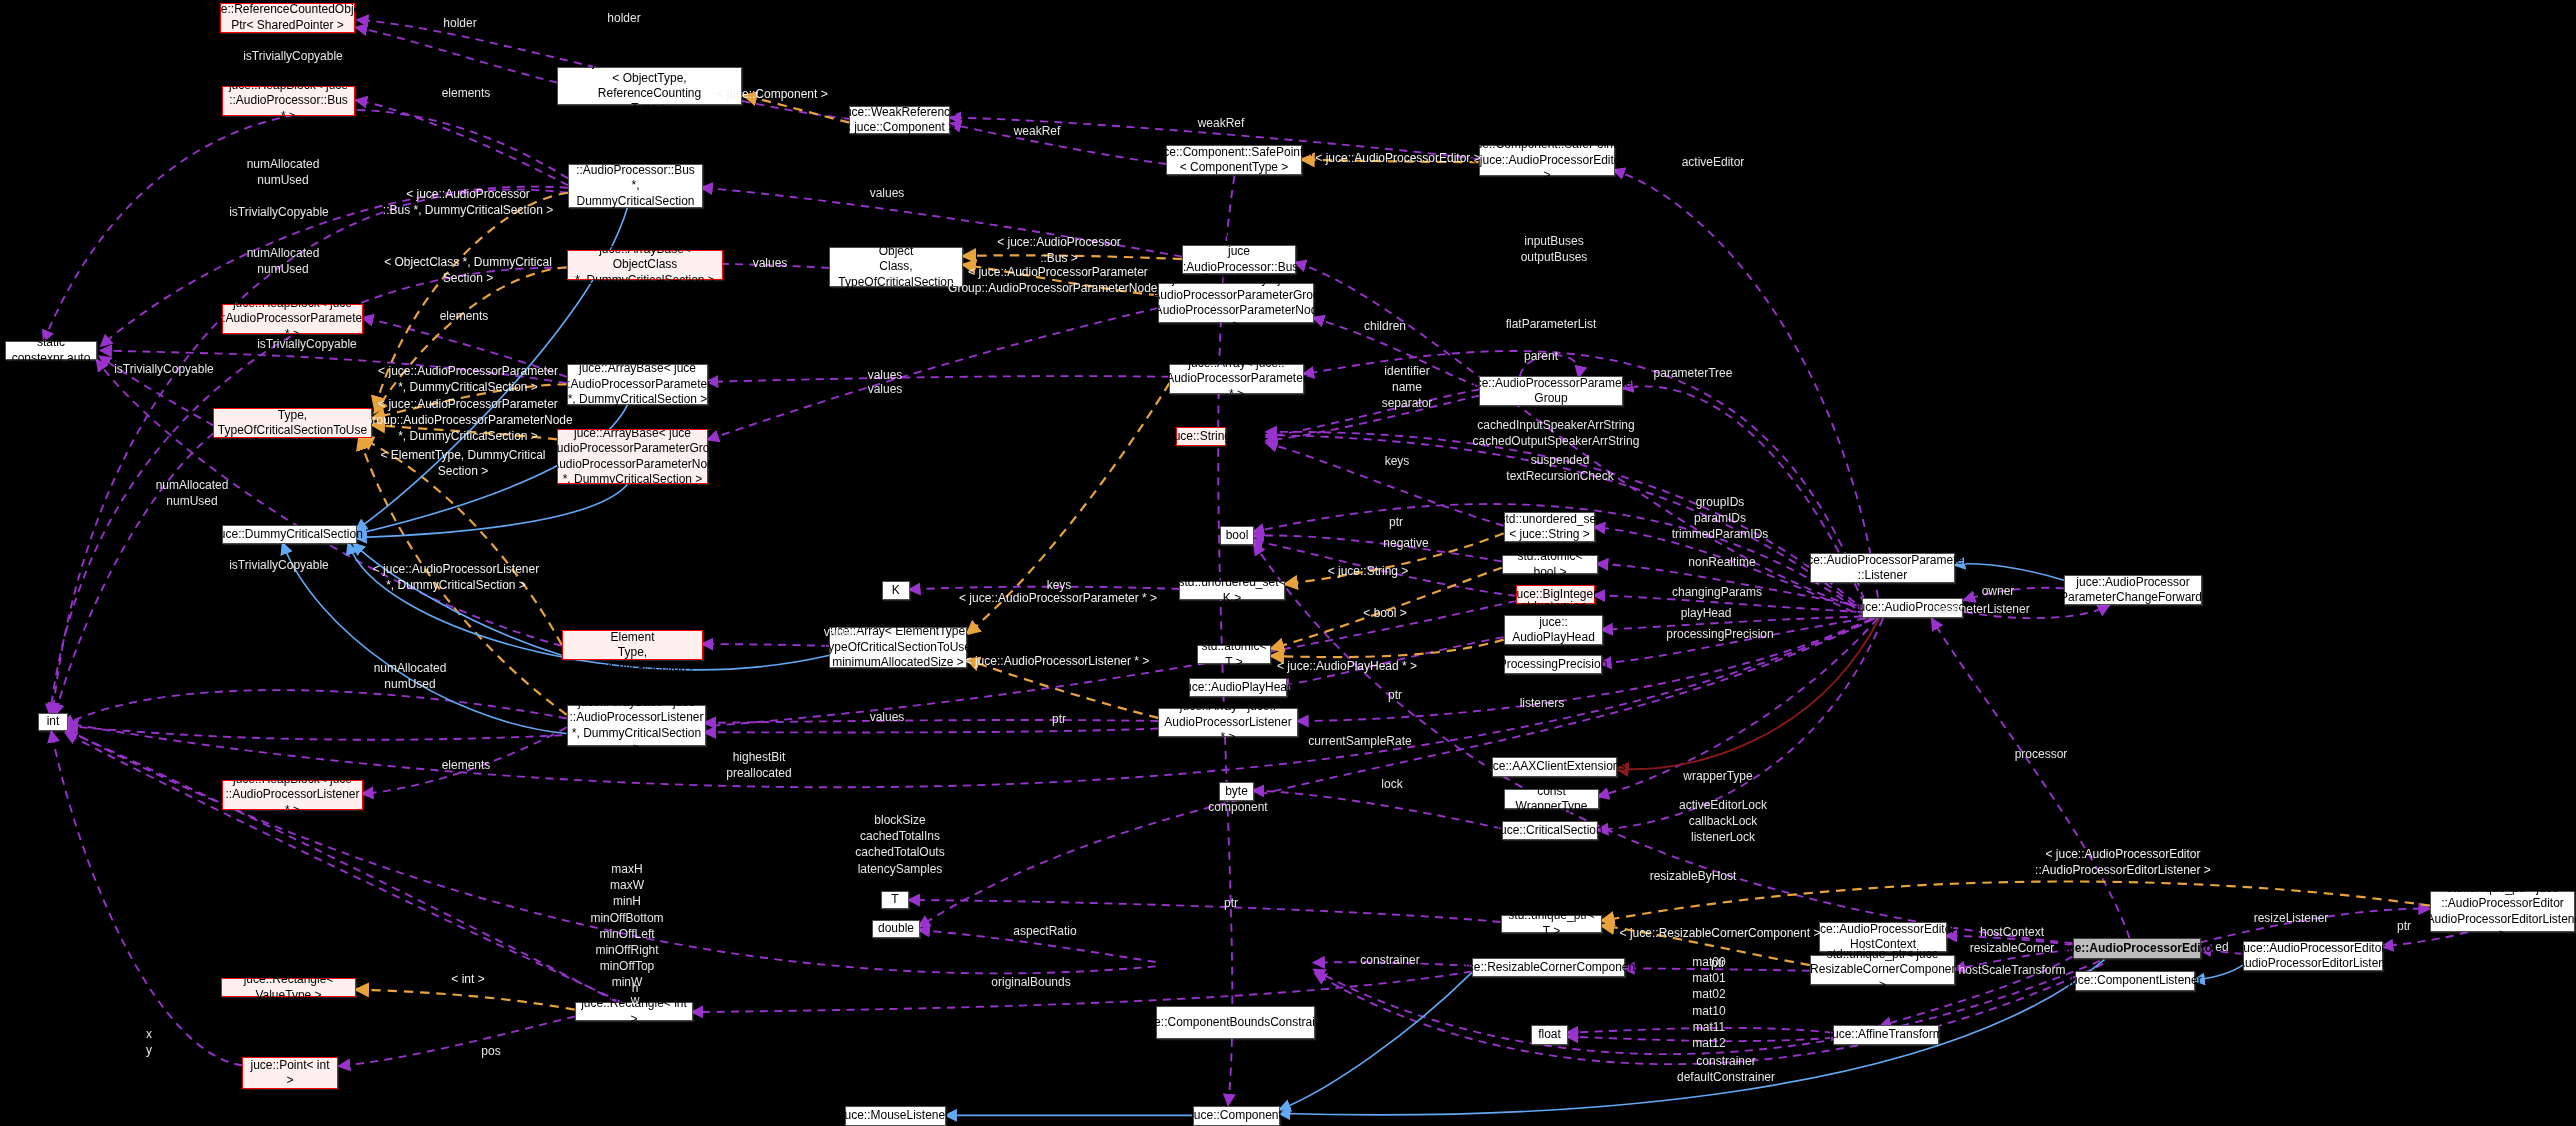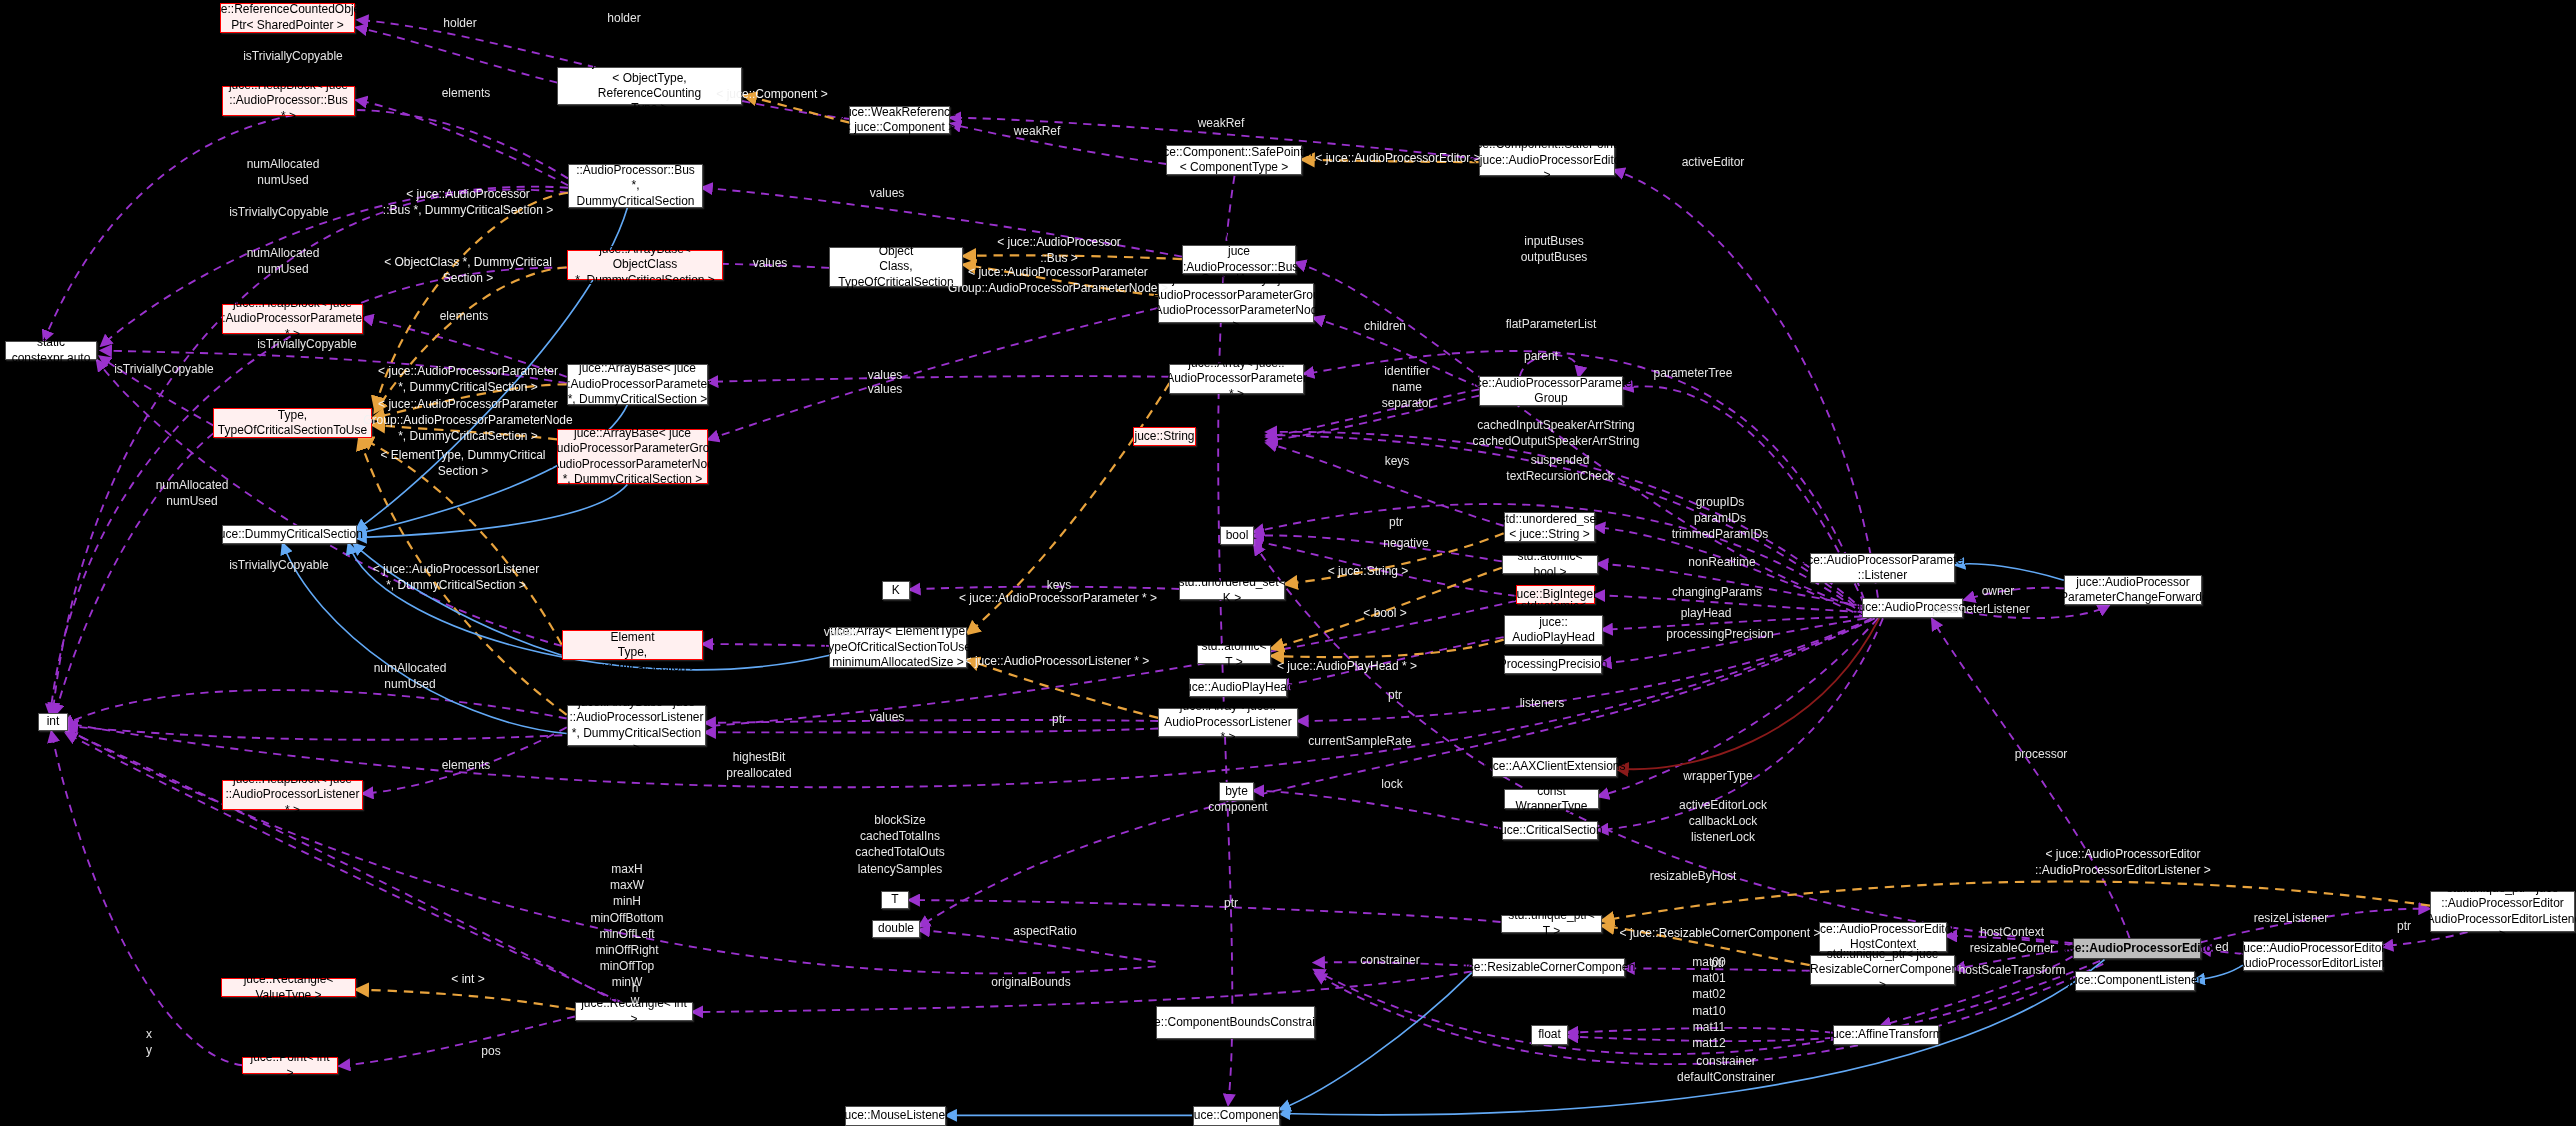--- a/index.html
+++ b/index.html
@@ -225,21 +225,21 @@
 *, DummyCriticalSection &gt;</span>
     </div>
 <div class="n" style="left:1169px;top:364px;width:135px;height:30px">
       <span>juce::Array&lt; juce::
 AudioProcessorParameter * &gt;</span>
     </div>
 <div class="n" style="left:1479px;top:376px;width:144px;height:30px">
       <span>juce::AudioProcessorParameter
 Group</span>
     </div>
-<div class="n nr" style="left:1133px;top:427px;width:63px;height:19px">
+<div class="n nr" style="left:1176px;top:427px;width:50px;height:19px">
       <span>juce::String</span>
     </div>
 <div class="n" style="left:222px;top:525px;width:135px;height:19px">
       <span>juce::DummyCriticalSection</span>
     </div>
 <div class="n" style="left:1220px;top:526px;width:34px;height:19px">
       <span>bool</span>
     </div>
 <div class="n" style="left:1504px;top:512px;width:91px;height:30px">
       <span>std::unordered_set
@@ -361,21 +361,21 @@
     </div>
 <div class="n" style="left:1531px;top:1025px;width:37px;height:20px">
       <span>float</span>
     </div>
 <div class="n nr" style="left:221px;top:978px;width:135px;height:19px">
       <span>juce::Rectangle&lt; ValueType &gt;</span>
     </div>
 <div class="n" style="left:575px;top:1002px;width:118px;height:19px">
       <span>juce::Rectangle&lt; int &gt;</span>
     </div>
-<div class="n nr" style="left:242px;top:1057px;width:96px;height:17px">
+<div class="n nr" style="left:242px;top:1057px;width:96px;height:32px">
       <span>juce::Point&lt; int &gt;</span>
     </div>
 <div class="n" style="left:845px;top:1106px;width:101px;height:20px">
       <span>juce::MouseListener</span>
     </div>
 <div class="n" style="left:1193px;top:1106px;width:87px;height:20px">
       <span>juce::Component</span>
     </div>
 
 <div class="tl" style="left:772px;top:94px">&lt; juce::Component &gt;</div>

